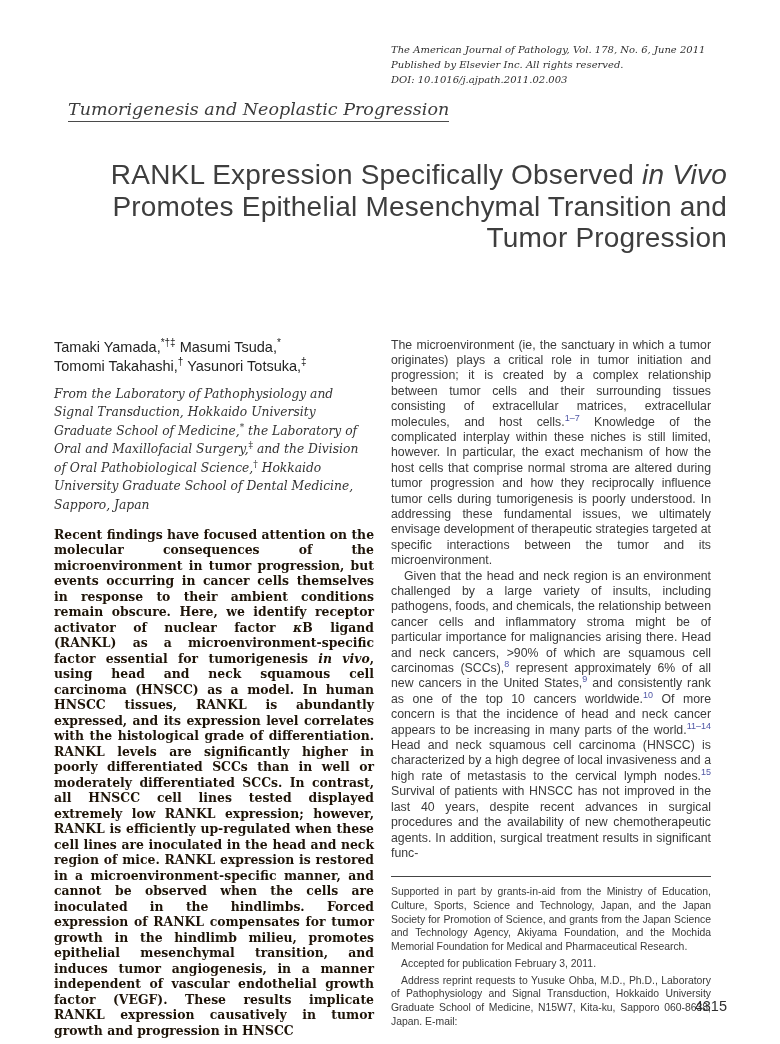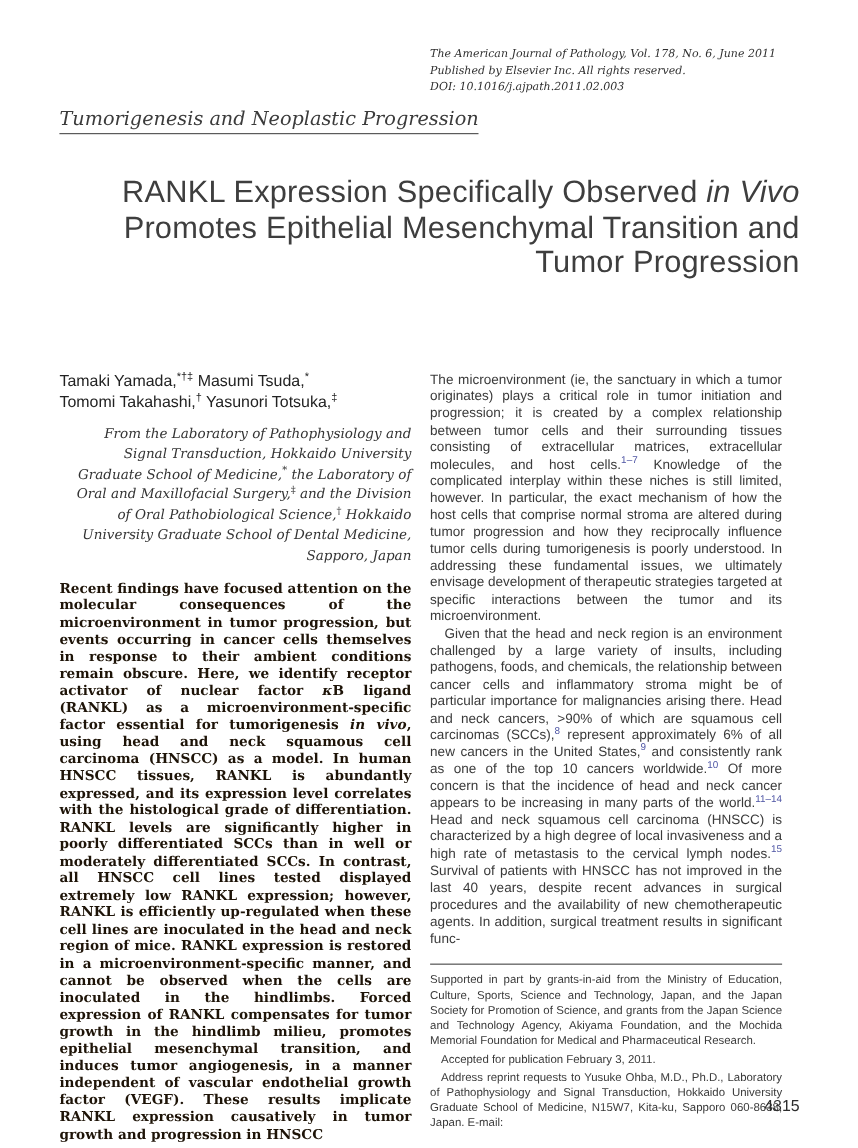--- a/index.html
+++ b/index.html
@@ -22,21 +22,21 @@
     color:#2f2f2f;
   }
   
   .section-heading {
     margin-top:11px;
     font-family:"DejaVu Serif", serif;
     font-style:italic;
     font-size:17.5px; line-height:22px;
     color:#3b3b3b;
   }
-  .section-heading .underlined { border-bottom:1.5px solid #4a4a4a; padding-bottom:2px; }
+  .section-heading .underlined { border-bottom:1.5px solid #4a4a4a; padding-bottom:2px;margin-left:14px; }
   
   .article-title {
     margin-top:39px;
     font-size:28px; line-height:31.5px;
     font-weight:300;
     color:#3e3e3e;
     letter-spacing:0.2px;
     text-align:right;
   }
   .article-title .italic { font-style:italic; }
@@ -46,21 +46,20 @@
   
   .authors { font-size:14.5px; line-height:19px; color:#222222; }
   .authors sup { font-size:10px; line-height:0; }
   
   .affiliation {
     margin-top:9px;
     font-family:"DejaVu Serif", serif;
     font-style:italic;
     font-size:12.3px; line-height:18.6px;
     color:#333333;
-    text-align:right;
   }
   .affiliation sup { font-size:9px; line-height:0; font-style:normal; }
   
   .abstract {
     margin-top:12px;
     font-family:"DejaVu Serif", serif;
     font-weight:bold;
     font-size:12.4px; line-height:15.5px;
     color:#1e1408;
     text-align:justify;

